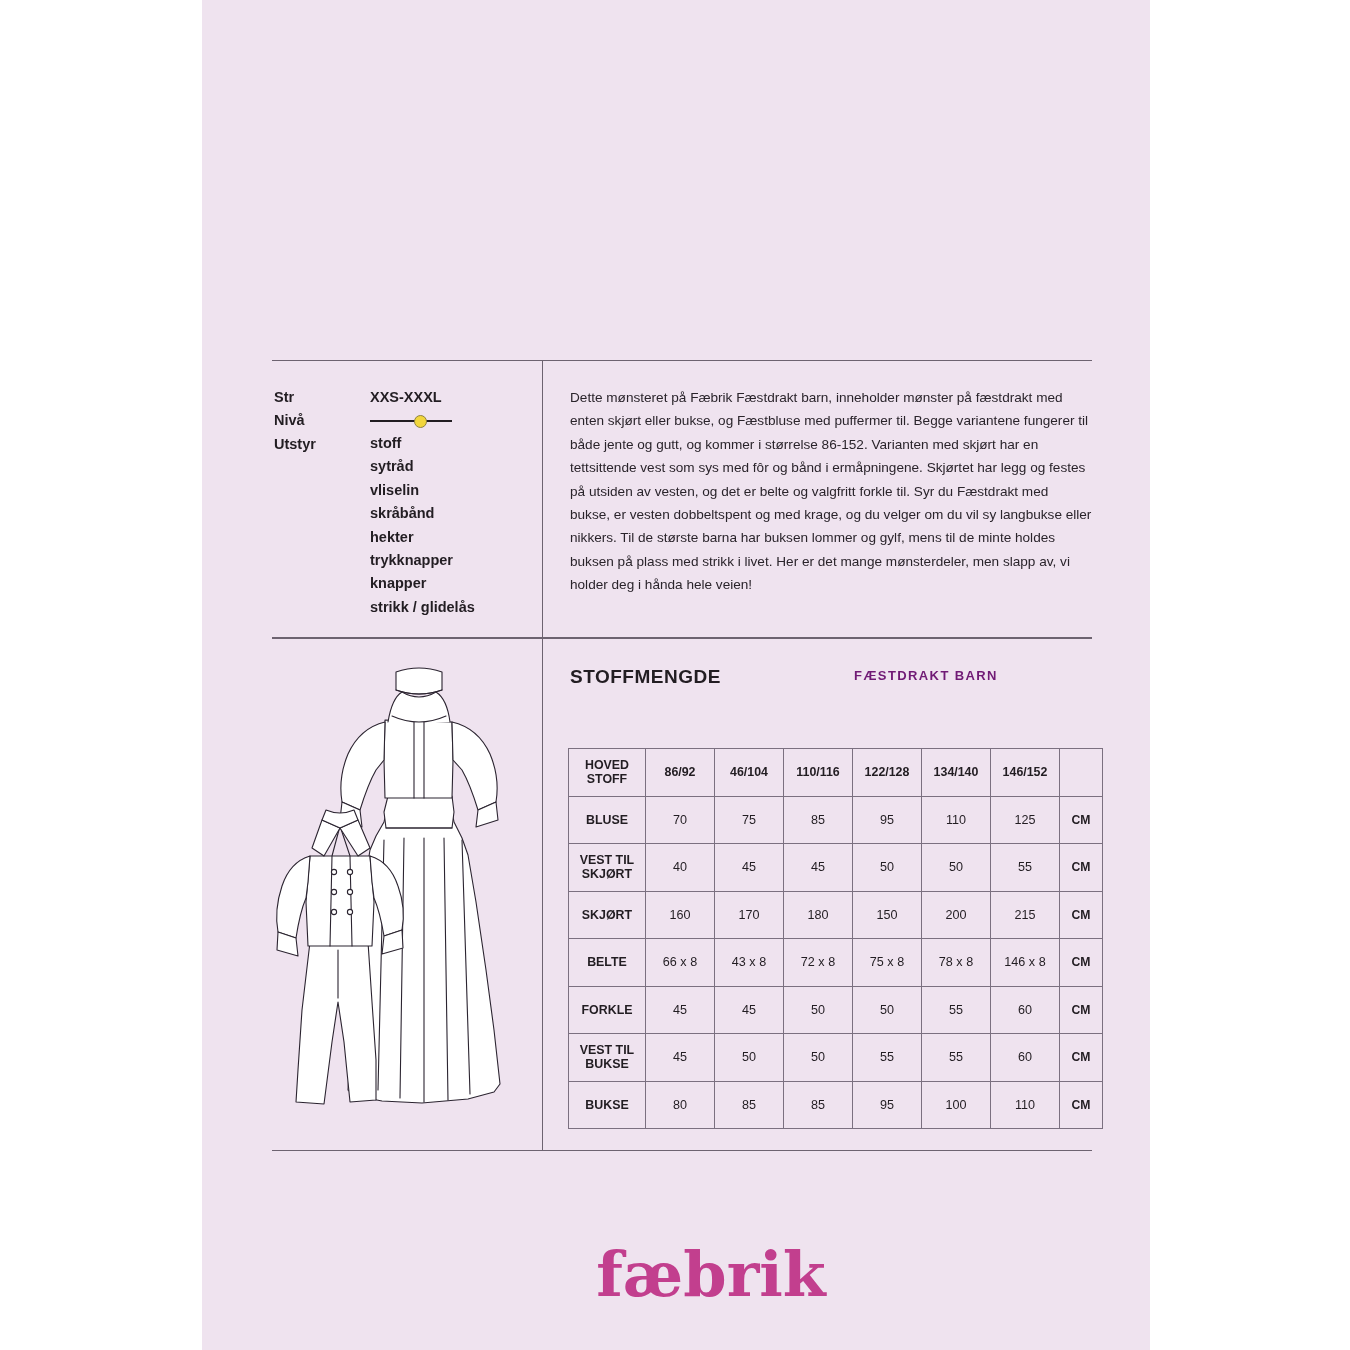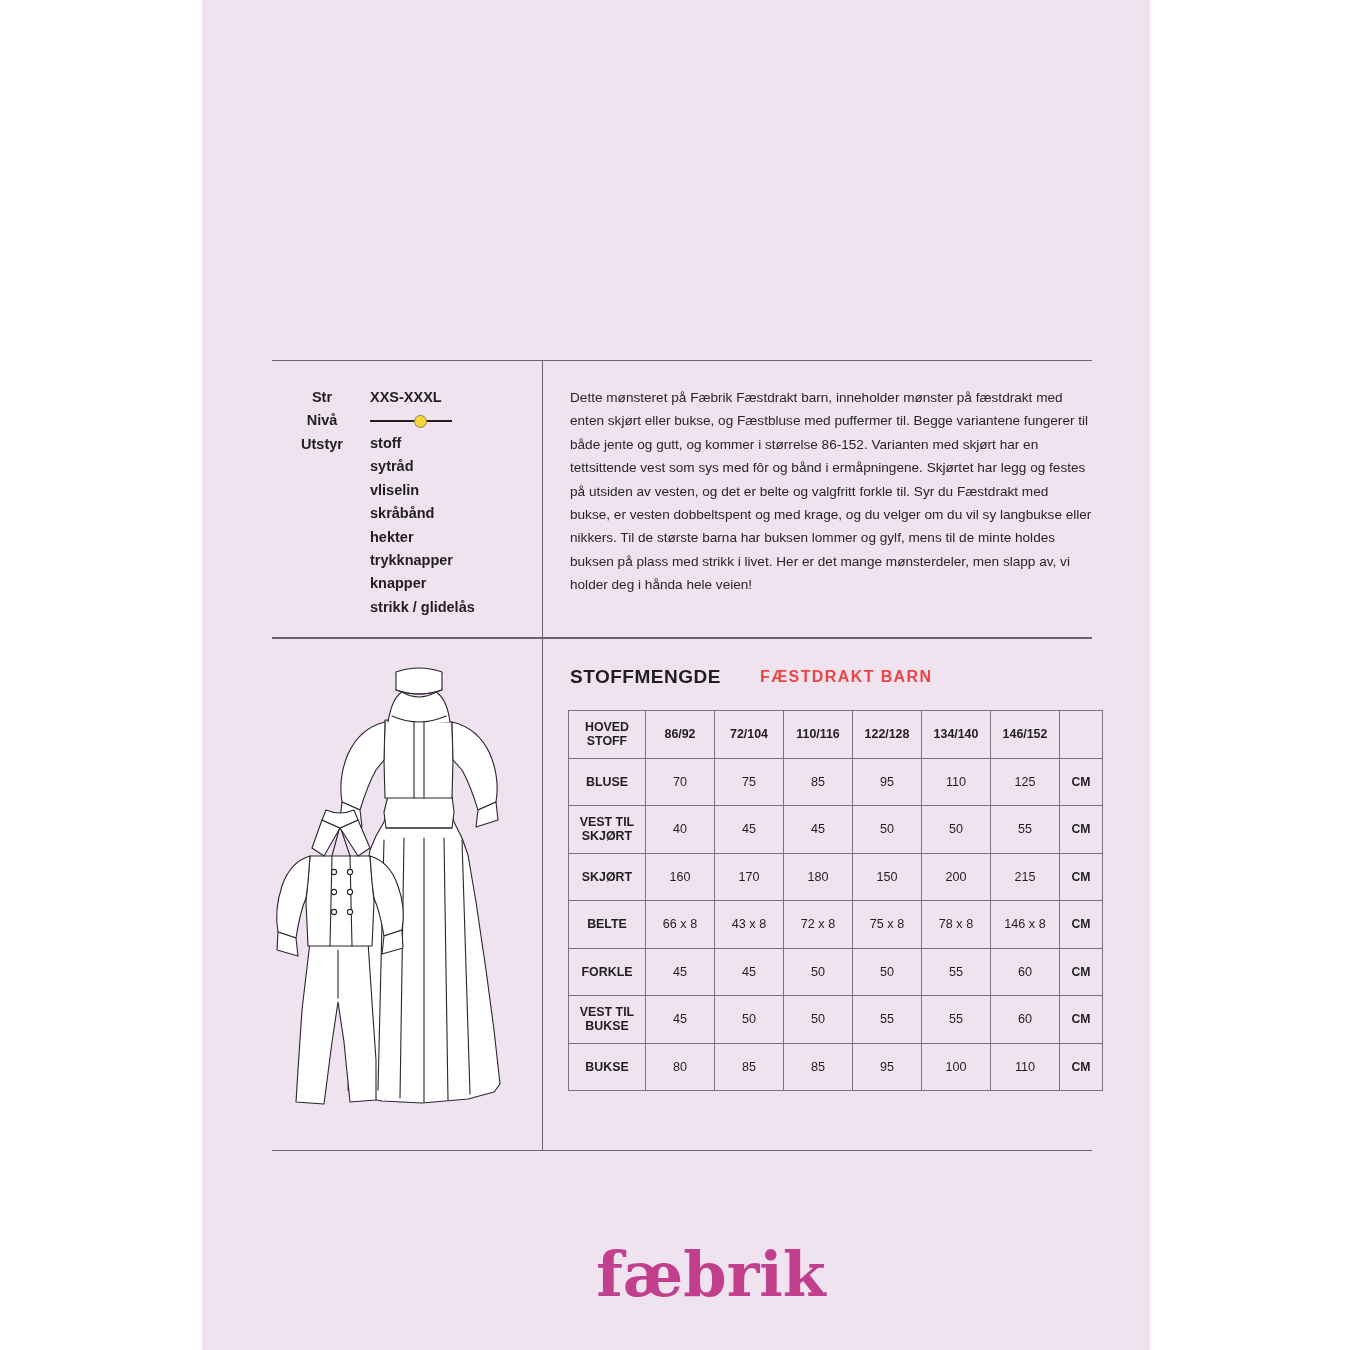--- a/index.html
+++ b/index.html
@@ -69,21 +69,20 @@
   .meta {
     position: absolute;
     left: 274px;
     top: 386px;
     width: 260px;
     font-size: 14.5px;
     line-height: 23.4px;
   }
   .meta-row {
     display: flex;
-    text-align: center;
   }
   .meta-label {
     width: 96px;
     font-weight: bold;
     color: #221d22;
   }
   .meta-val {
     font-weight: bold;
   }
 
@@ -139,31 +138,31 @@
     font-size: 19px;
     font-weight: bold;
     letter-spacing: 0.5px;
     color: #221d22;
   }
   .stoff-right {
     position: absolute;
     left: 760px;
     top: 668px;
     width: 332px;
-    text-align: left;
-    font-size: 16px;
+    text-align: center;
+    font-size: 13px;
     font-weight: bold;
     letter-spacing: 1.4px;
-    color: #ef4444;
+    color: #701a75;
   }
 
   table.fabric {
     position: absolute;
     left: 568px;
-    top: 710px;
+    top: 748px;
     border-collapse: collapse;
     font-size: 12.2px;
   }
   table.fabric td, table.fabric th {
     border: 1px solid #7b7080;
     padding: 0;
     text-align: center;
     vertical-align: middle;
     height: 46.5px;
     color: #221d22;
@@ -322,21 +321,21 @@
       <path d="M98 206 Q118 212 126 236 Q134 258 130 280 L112 286 Q108 262 102 248 L100 232 Z" fill="#ffffff"></path>
       <path d="M130 280 L131 298 L110 304 L112 286 Z" fill="#ffffff"></path>
     </svg>
   </div>
 
   <table class="fabric">
     <thead>
       <tr>
         <th class="corner">HOVED STOFF</th>
         <th class="size">86/92</th>
-        <th class="size">72/104</th>
+        <th class="size">46/104</th>
         <th class="size">110/116</th>
         <th class="size">122/128</th>
         <th class="size">134/140</th>
         <th class="size">146/152</th>
         <th class="unitcol"></th>
       </tr>
     </thead>
     <tbody>
       <tr>
         <td class="rowhead">BLUSE</td>

